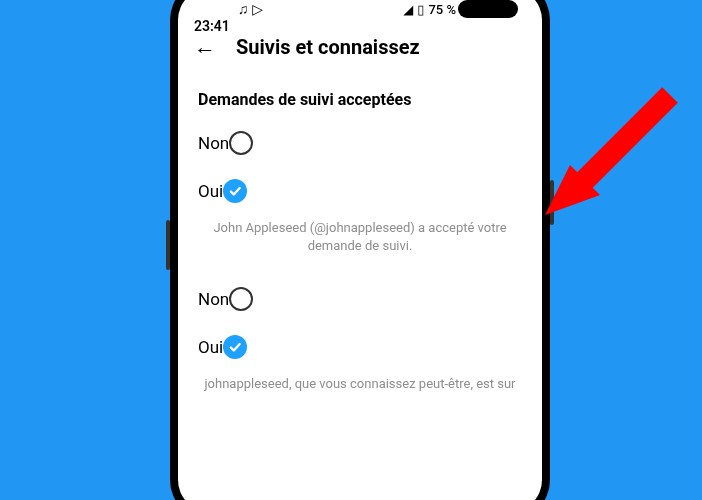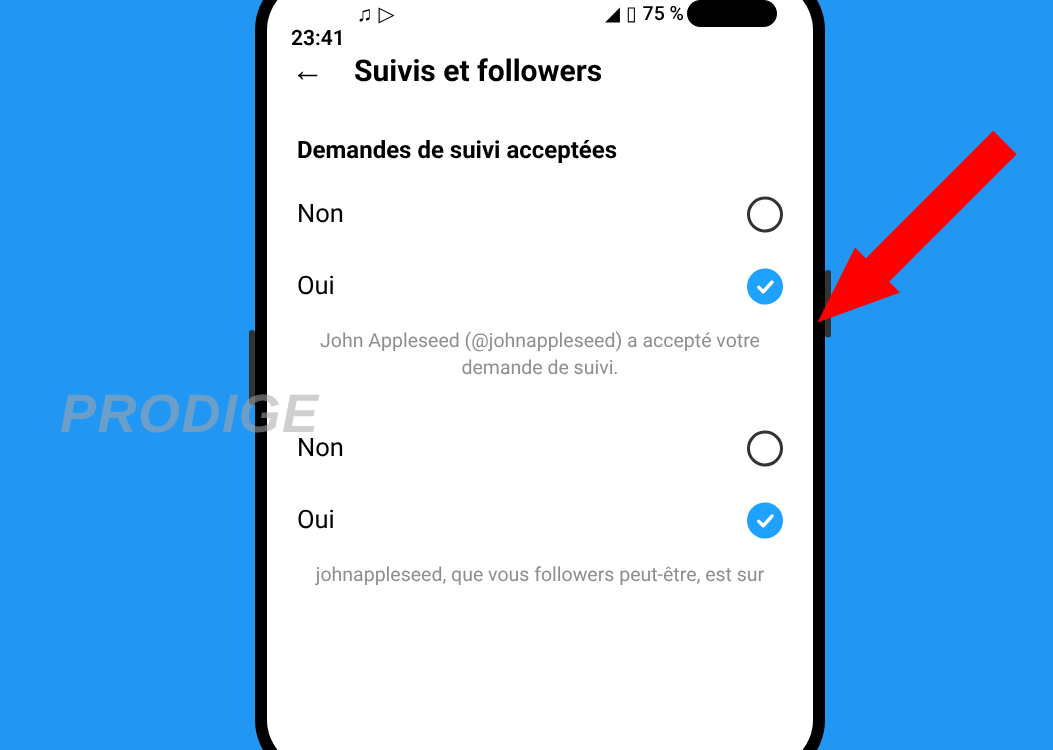--- a/index.html
+++ b/index.html
@@ -63,21 +63,20 @@
     .content { padding: 0 20px; }
     .section-title {
       font-size: 16px;
       font-weight: 700;
       color: #000;
       margin: 16px 0 10px 0;
     }
     .option-row {
       display: flex;
       align-items: center;
-      justify-content: space-between;
       padding: 12px 0;
     }
     .option-label { font-size: 17px; color: #000; font-weight: 400; }
     .radio-empty {
       width: 24px;
       height: 24px;
       border: 2px solid #333;
       border-radius: 50%;
       background: #fff;
     }
@@ -141,21 +140,21 @@
       <span class="status-spacer"></span>
       <span class="status-icons-right">
         <span>◢</span>
         <span>▯</span>
         <span>75 %</span>
       </span>
     </div>
 
     <div class="header">
       <span class="back-arrow">←</span>
-      <span class="header-title">Suivis et followers</span>
+      <span class="header-title">Suivis et connaissez</span>
     </div>
 
     <div class="content">
 
       <div class="section-title">Demandes de suivi acceptées</div>
 
       <div class="option-row">
         <span class="option-label">Non</span>
         <span class="radio-empty"></span>
       </div>
@@ -179,33 +178,32 @@
 
       <div class="option-row">
         <span class="option-label">Oui</span>
         <span class="radio-filled">
           <svg viewBox="0 0 24 24" fill="none" stroke="#fff" stroke-width="4" stroke-linecap="round" stroke-linejoin="round">
               <polyline points="5 13 10 18 20 7"></polyline>
             </svg>
         </span>
       </div>
 
-      <div class="description">johnappleseed, que vous followers peut-être, est sur</div>
+      <div class="description">johnappleseed, que vous connaissez peut-être, est sur</div>
 
     </div>
   </div>
 </div>
 
 <div class="arrow-annotation">
   <svg width="150" height="150">
     <defs>
       <marker id="ah" markerWidth="8" markerHeight="8" refX="2" refY="4" orient="auto">
         <polygon points="0 0, 8 4, 0 8" fill="#ff0000"></polygon>
       </marker>
     </defs>
     <line x1="130" y1="20" x2="30" y2="120" stroke="#ff0000" stroke-width="22"></line>
     <polygon points="5,140 60,120 30,90" fill="#ff0000"></polygon>
   </svg>
 </div>
 
 <div class="watermark">
-  <div>PRODIGE</div>
 </div>
 
 </body></html>

